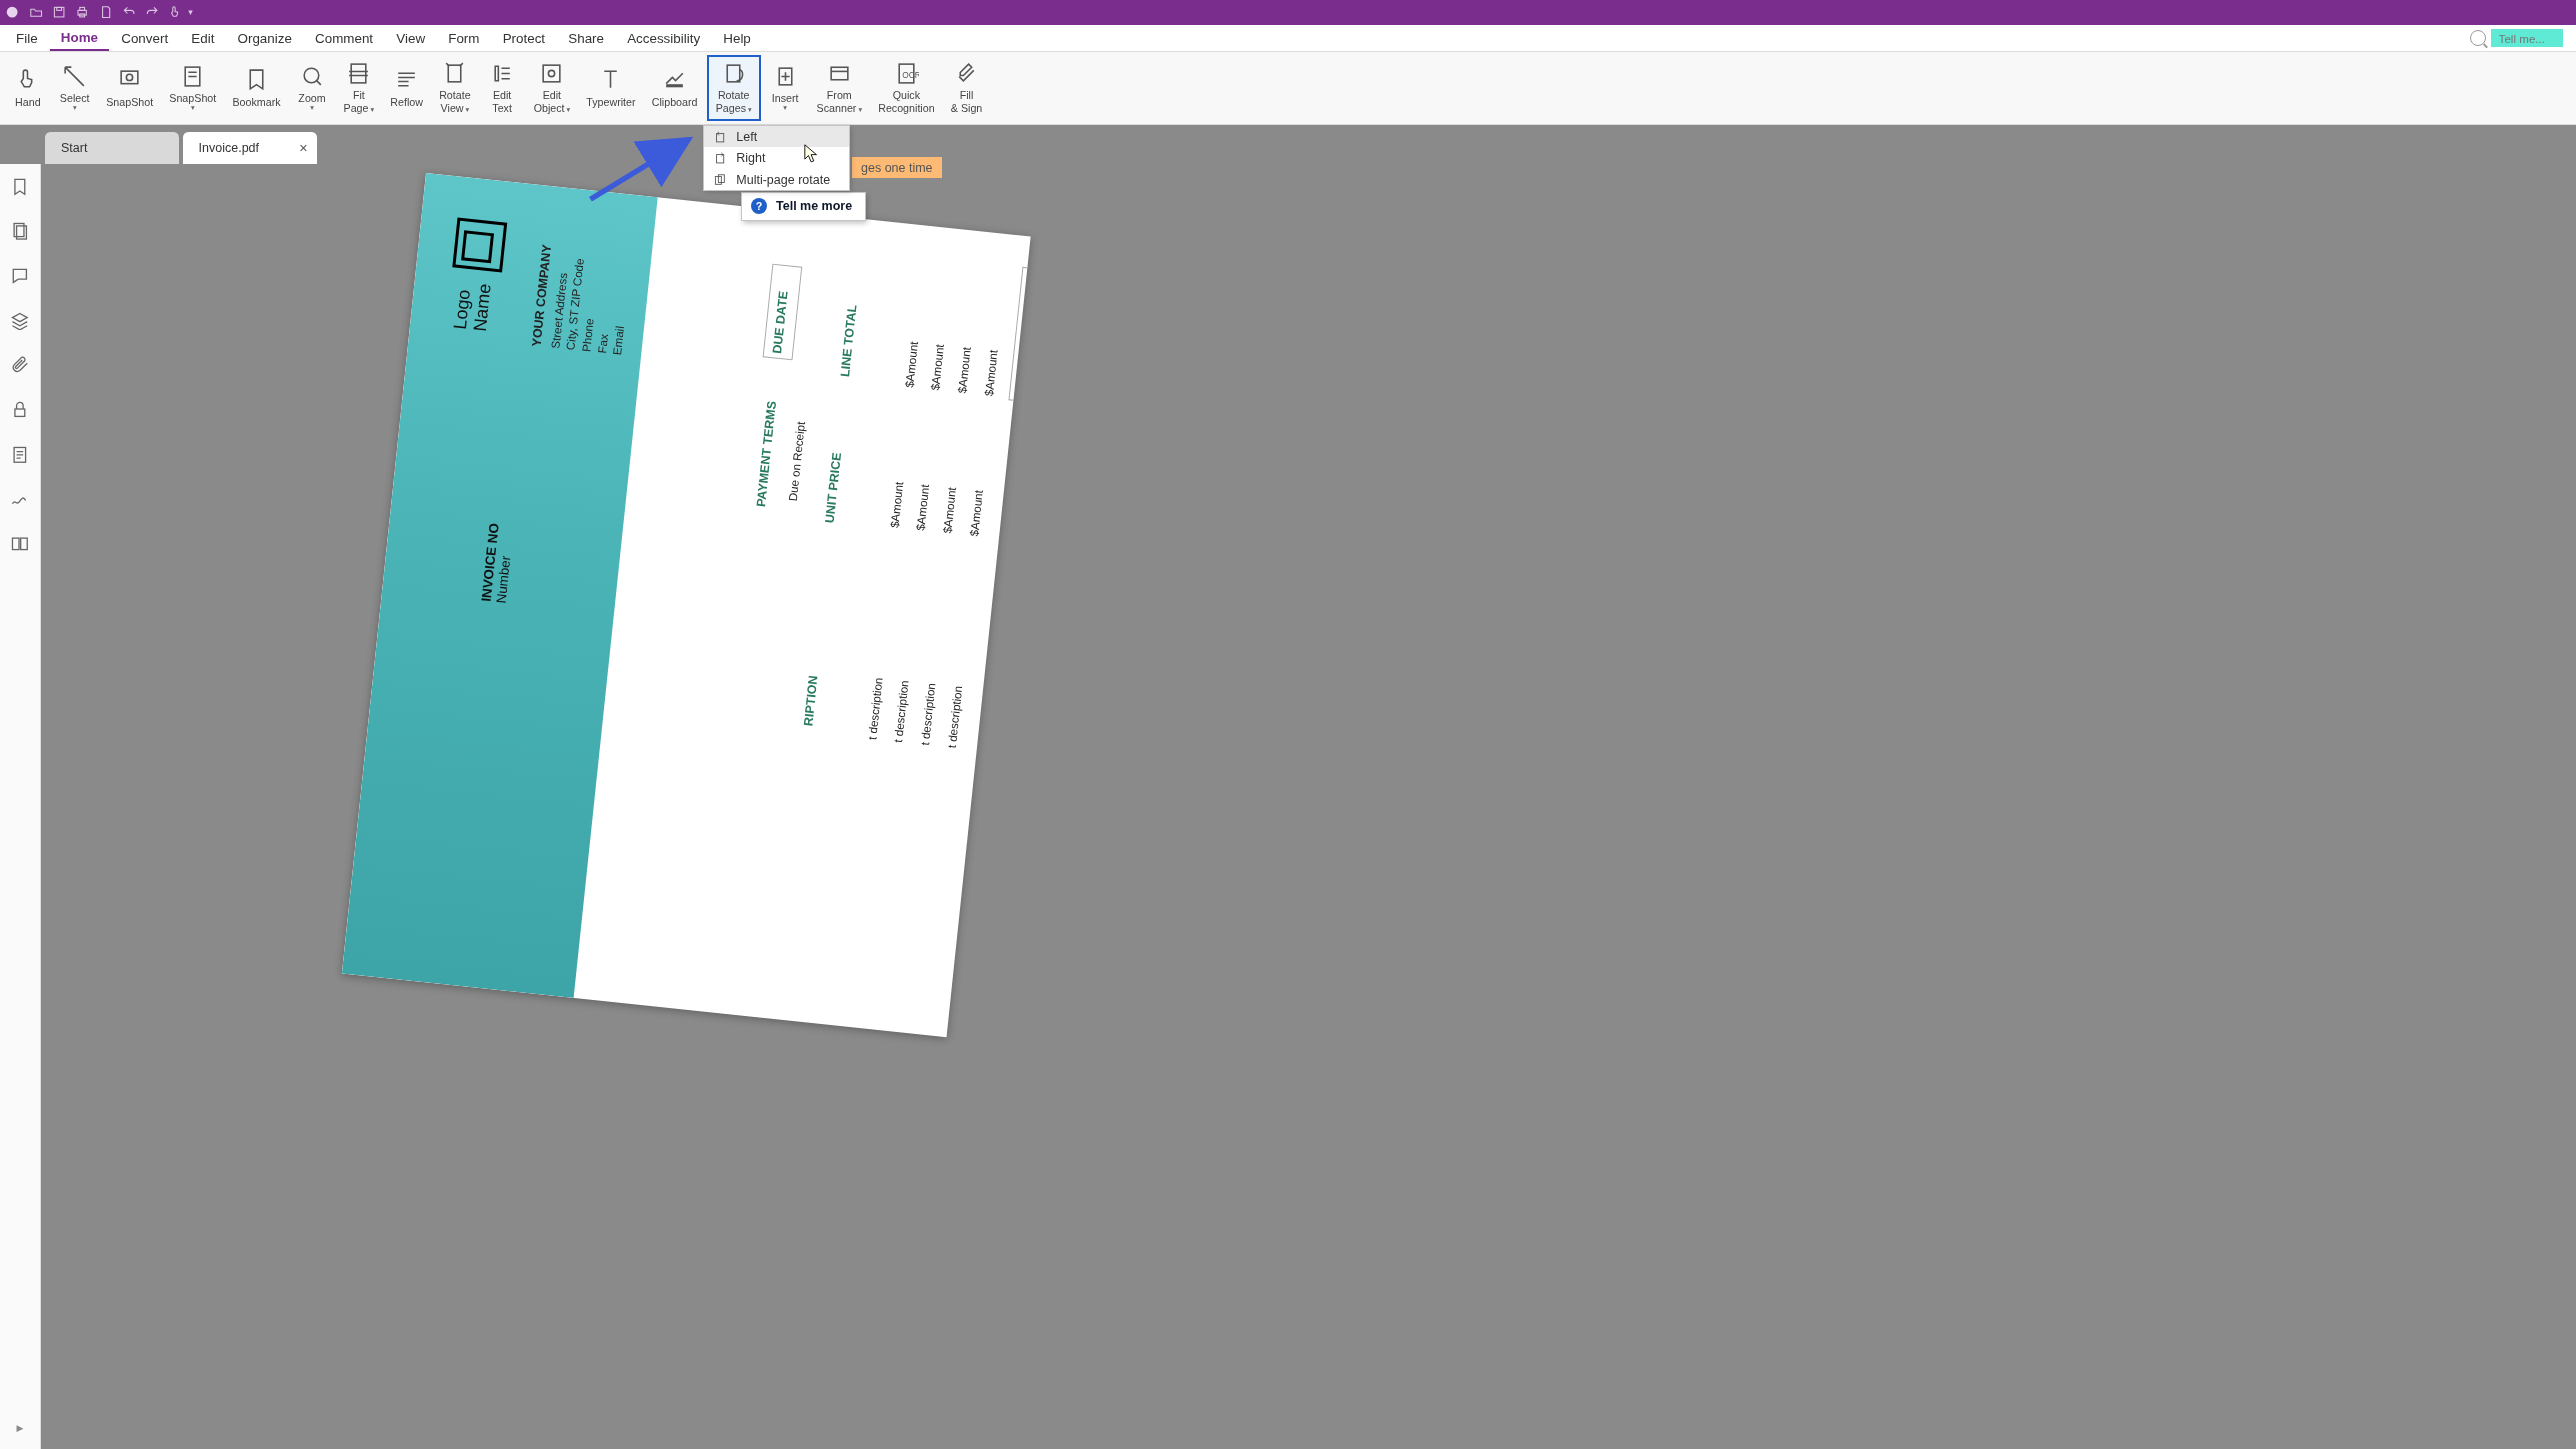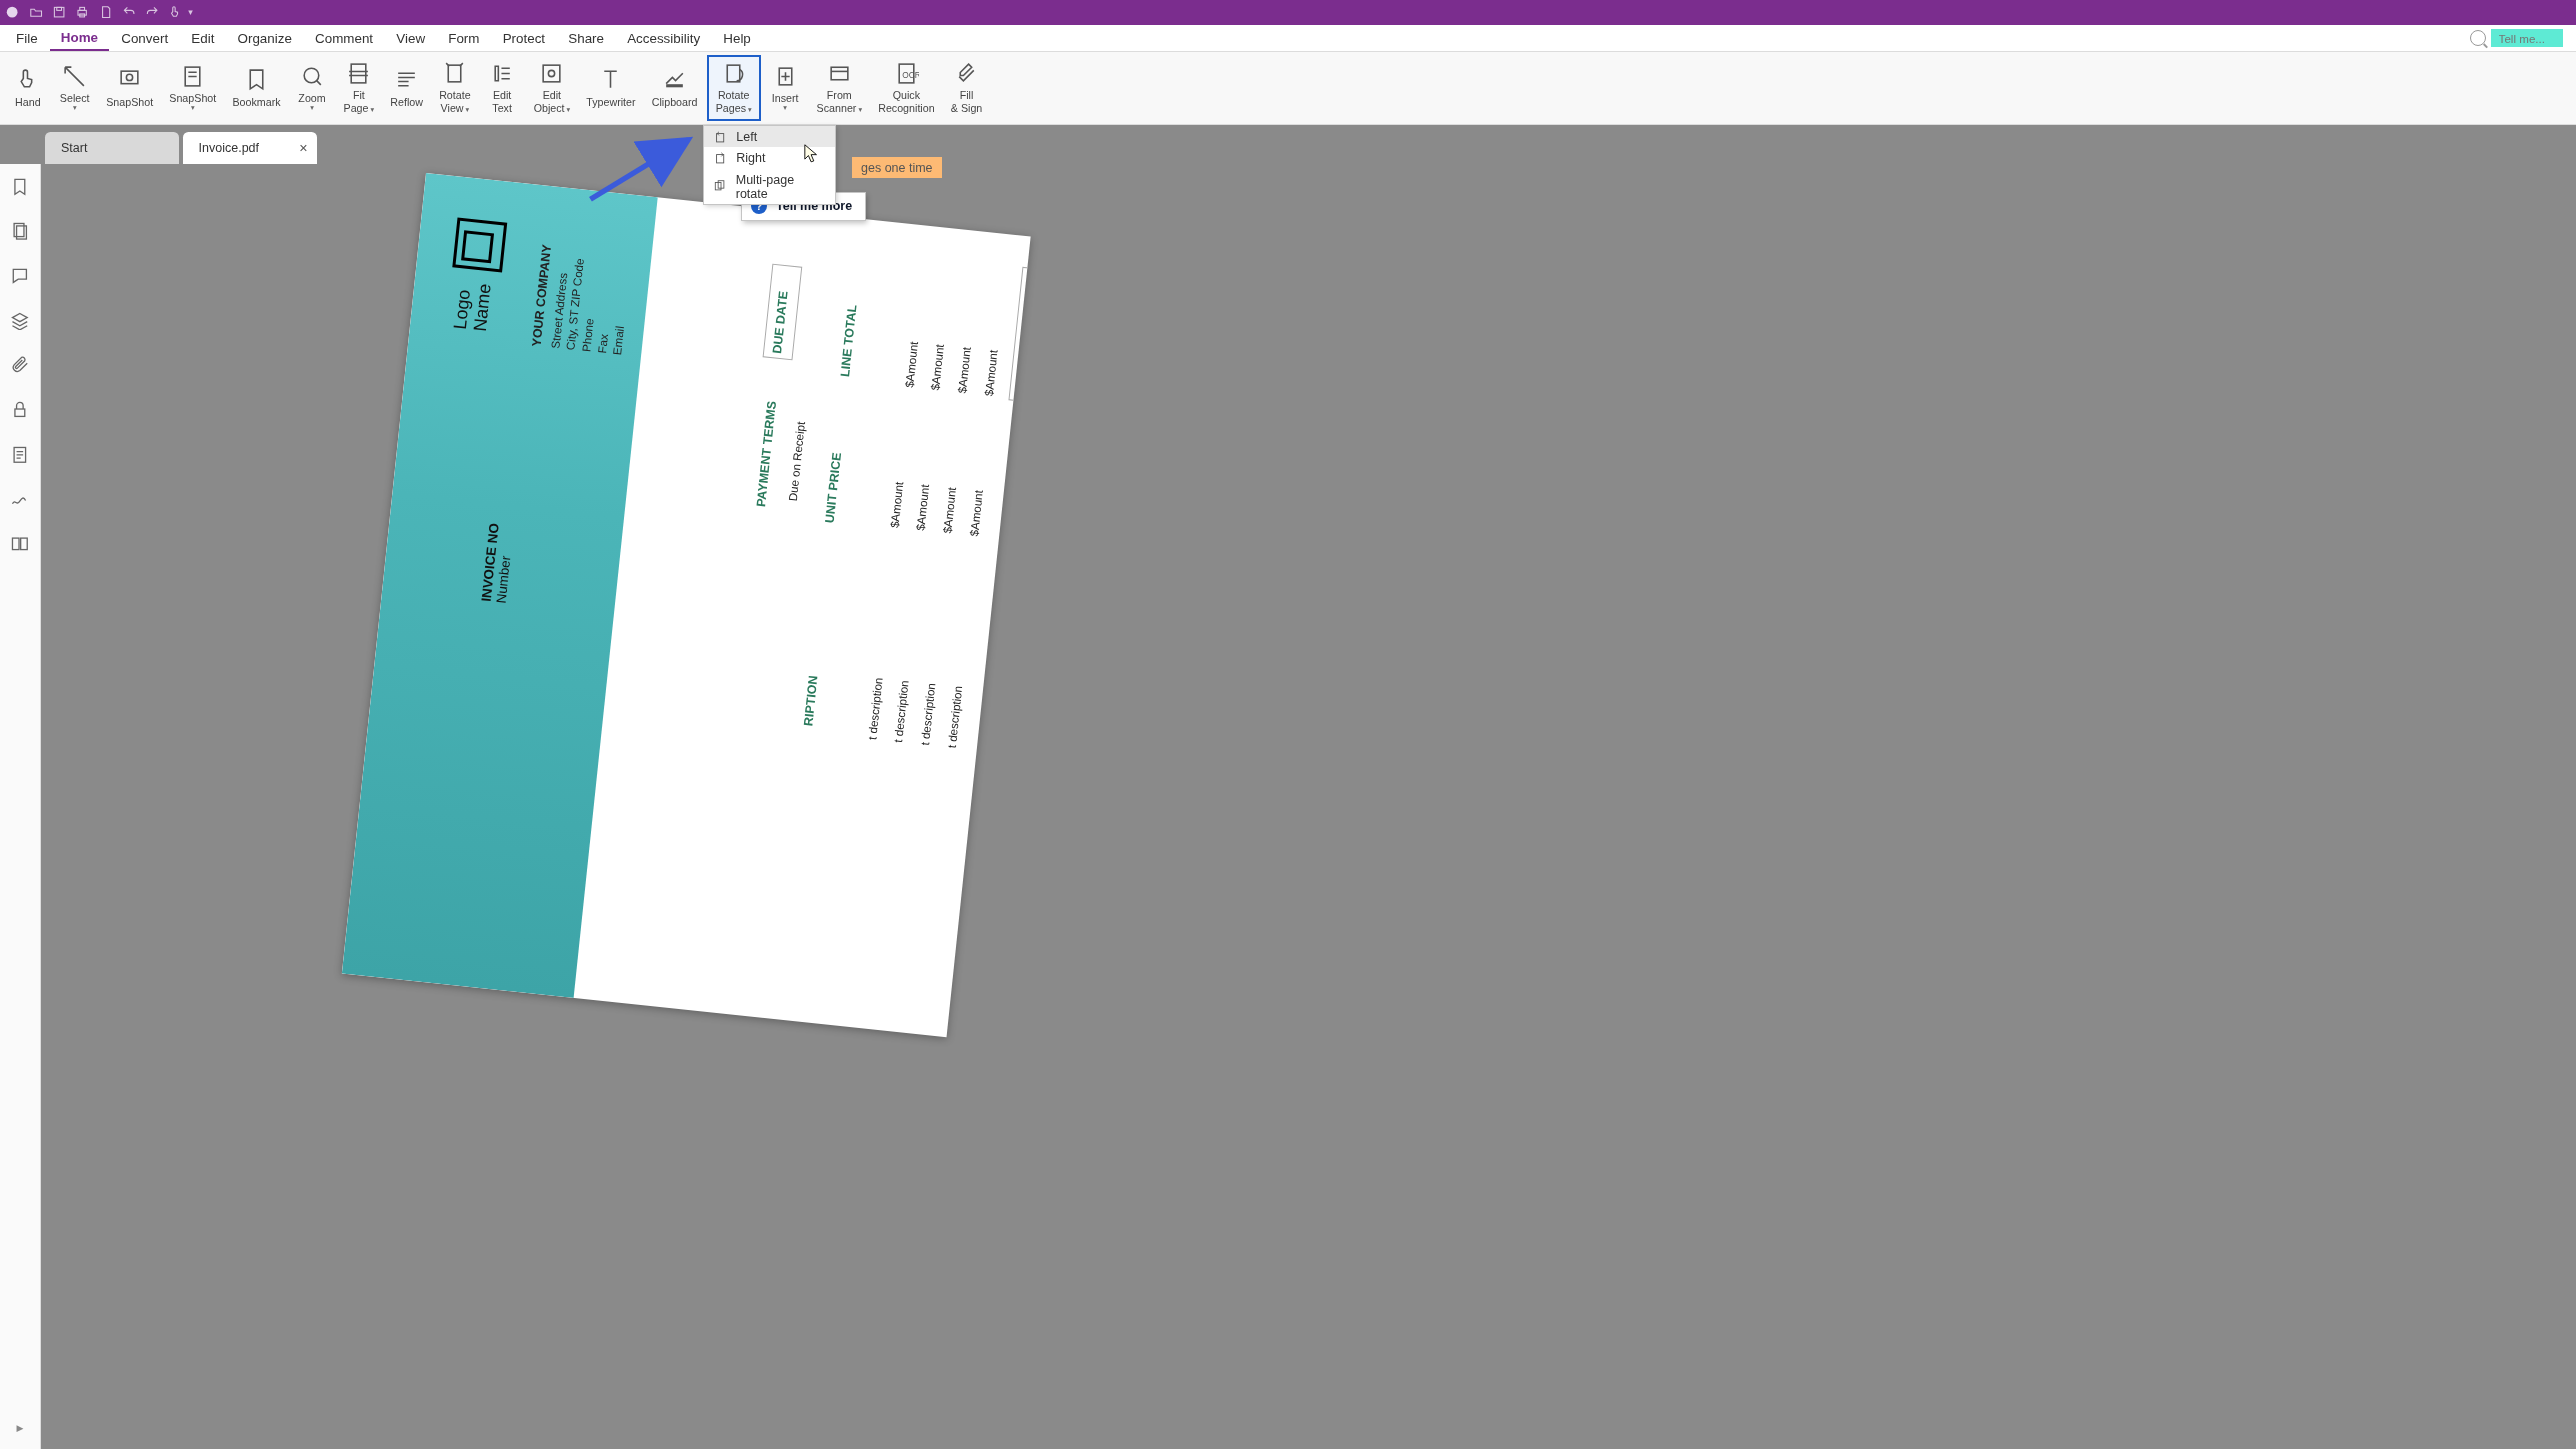--- a/index.html
+++ b/index.html
@@ -219,21 +219,21 @@
   white-space: nowrap;
 }
 .page .col-header { font-weight: 700; color: #2a7a5c; font-size: 12.5px; }
 .page .hdr-box { position: absolute; border: 0.9px solid #aaa; }
 
 
 .dropdown {
   position: absolute;
   left: 703px;
   top: 125px;
-  width: 133px;
+  width: 147px;
   background: #fff;
   border: 0.9px solid #c5c5c5;
   box-shadow: 1.8px 1.8px 5.4px rgba(0,0,0,.2);
   z-index: 50;
 }
 .dropdown .dd-item {
   display: flex;
   align-items: center;
   gap: 9px;
   padding: 3.6px 9px;

